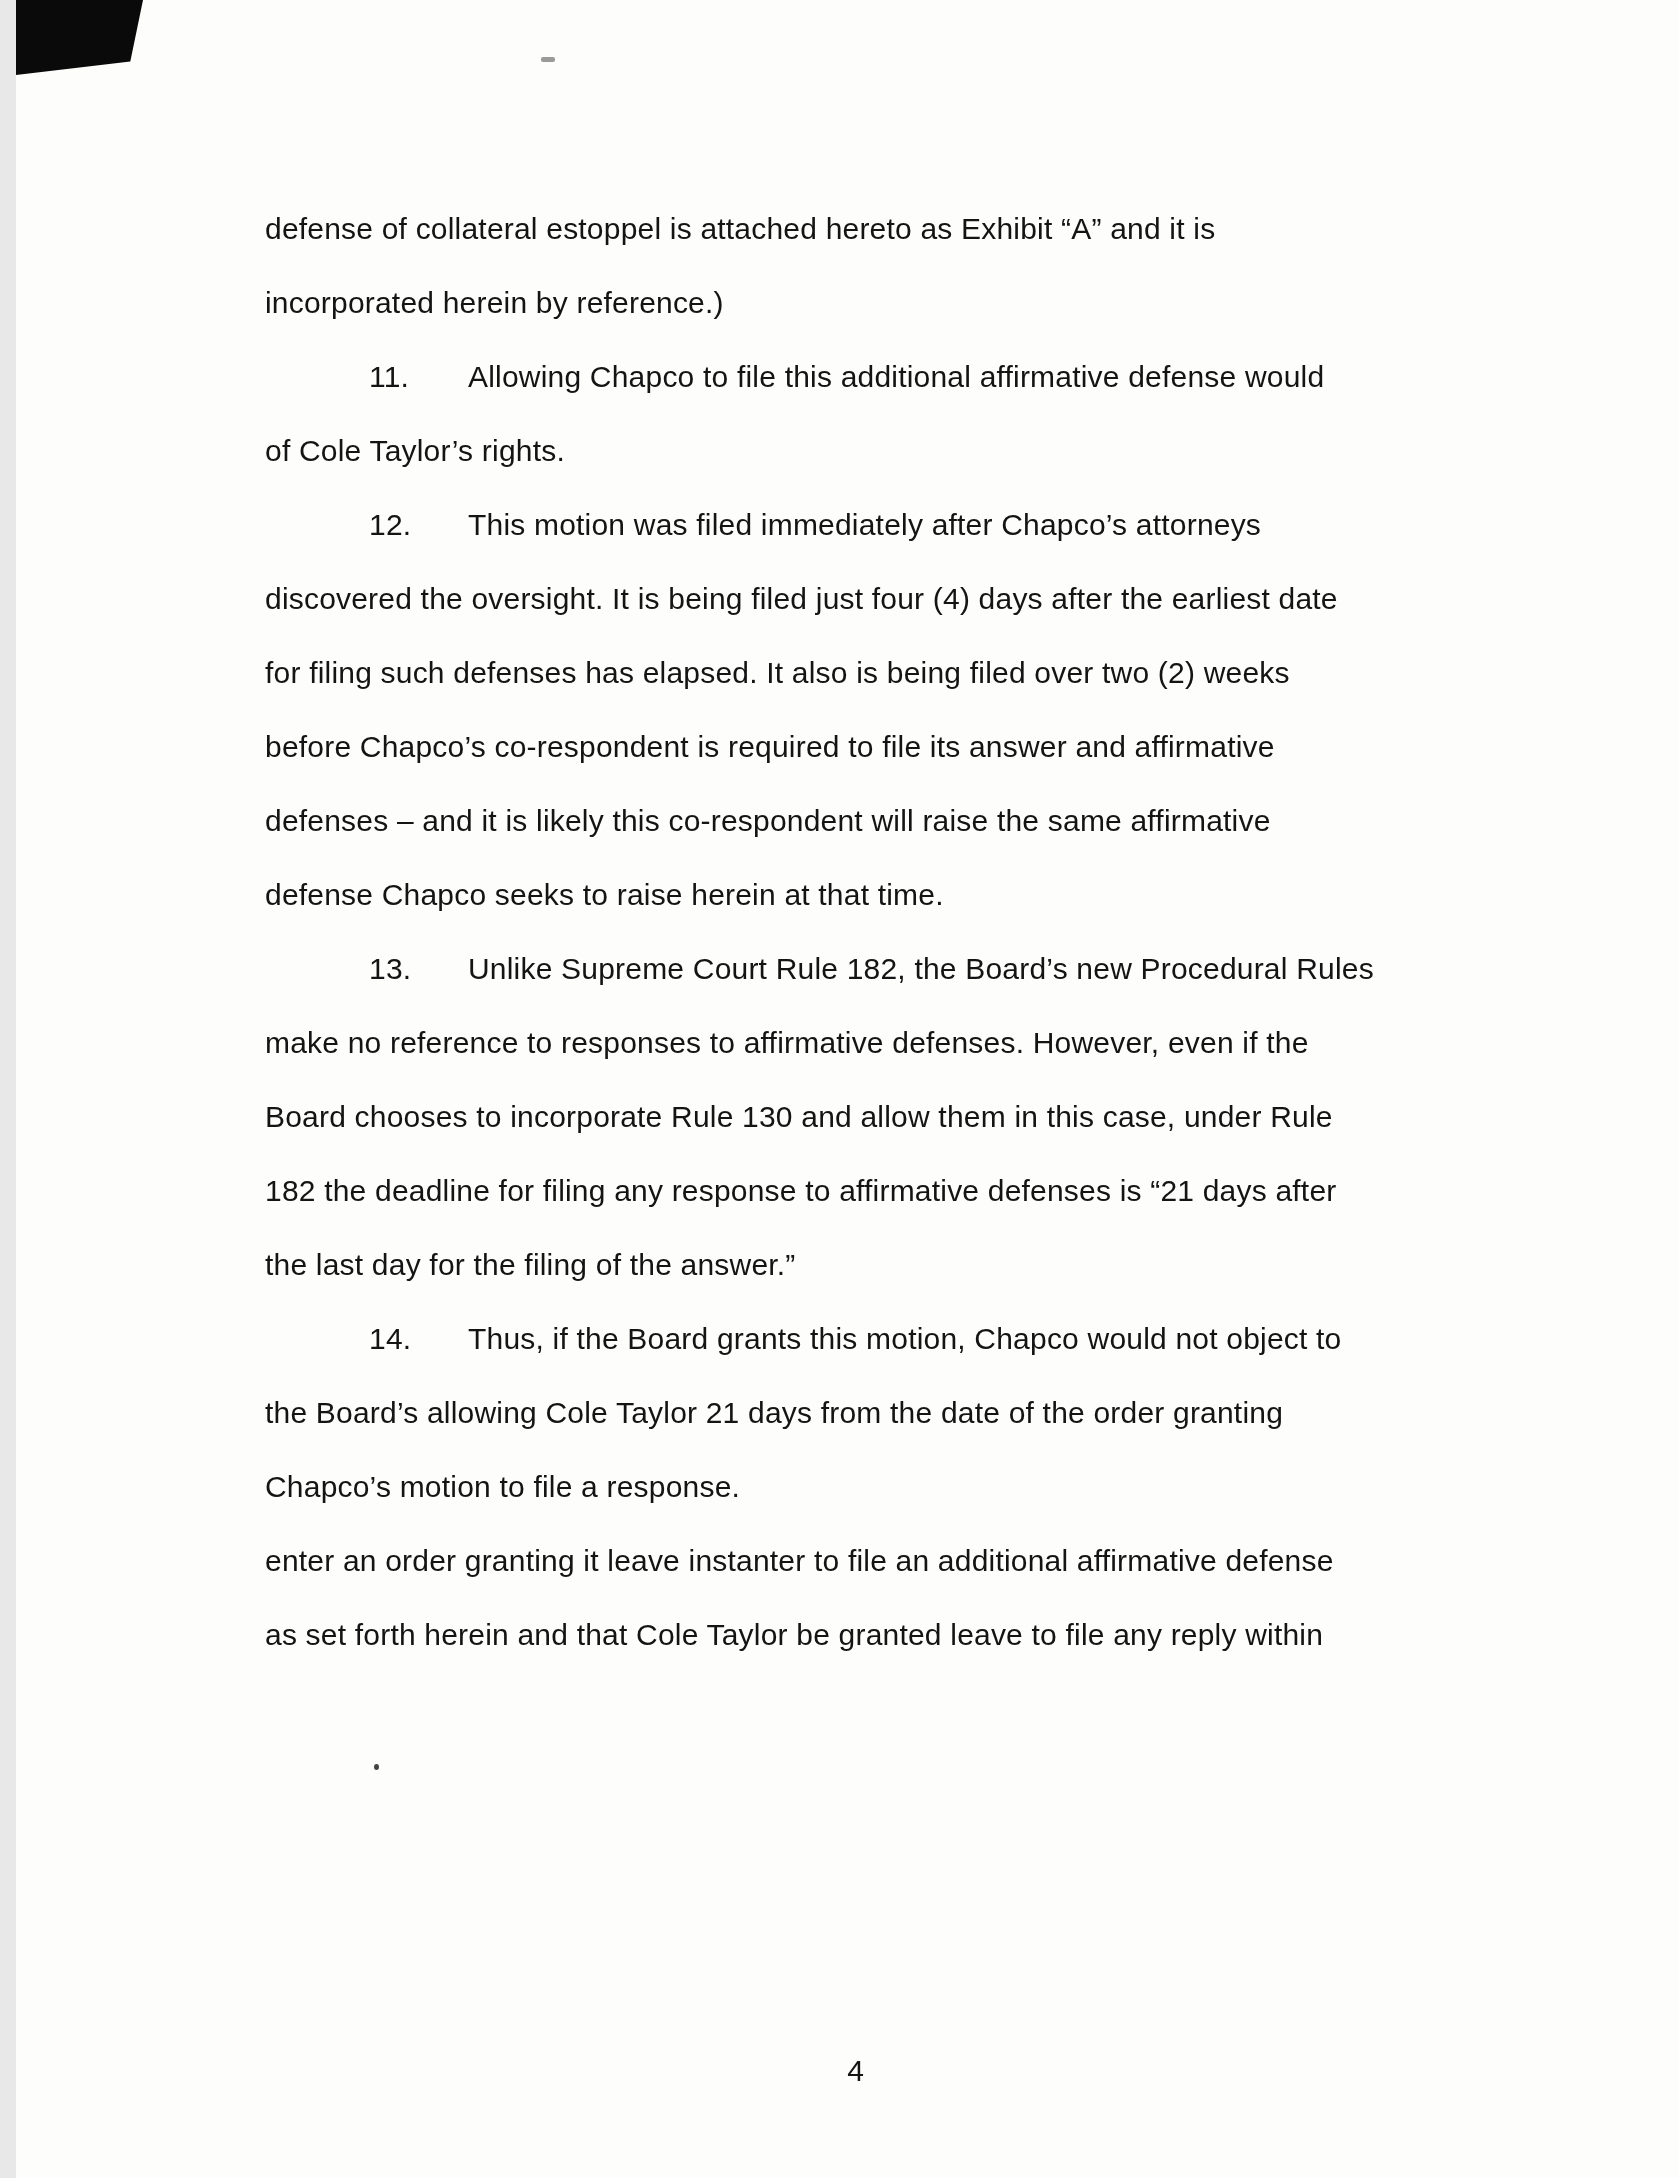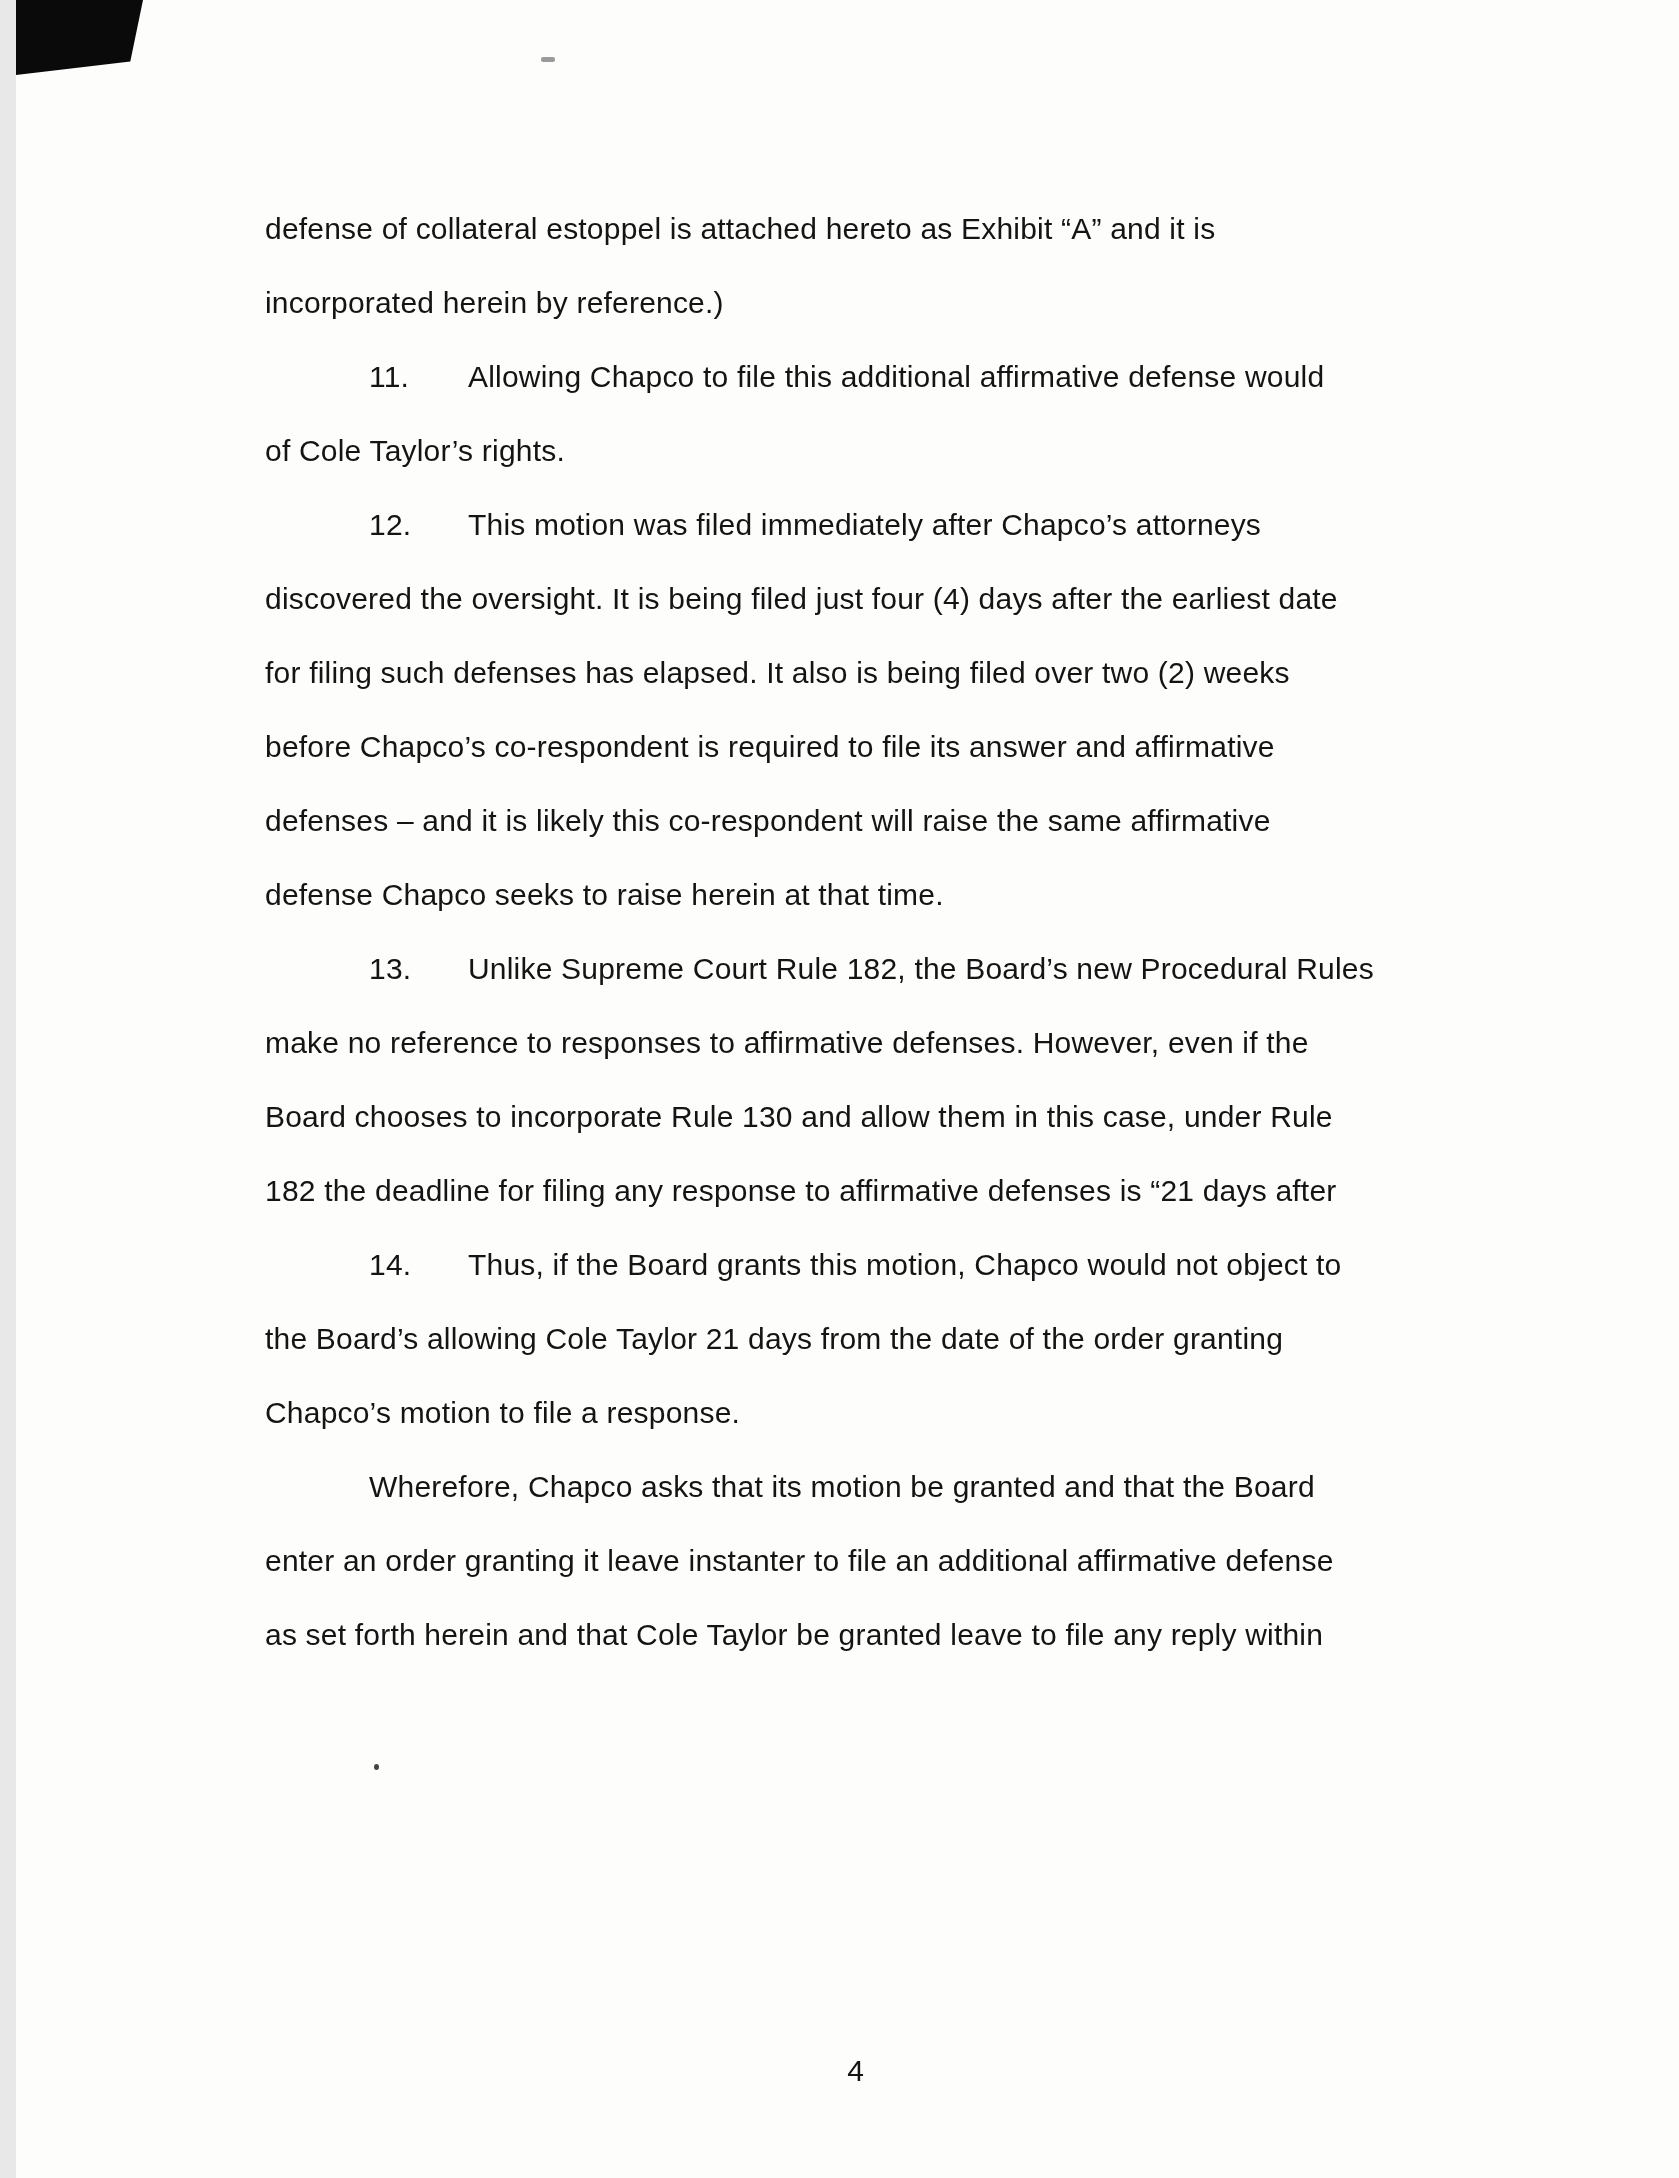--- a/index.html
+++ b/index.html
@@ -90,22 +90,22 @@
       <div class="line"><span class="first-indent"></span><span class="para-number">12.</span><span>This motion was filed immediately after Chapco’s attorneys</span></div>
       <div class="line"><span>discovered the oversight. It is being filed just four (4) days after the earliest date</span></div>
       <div class="line"><span>for filing such defenses has elapsed. It also is being filed over two (2) weeks</span></div>
       <div class="line"><span>before Chapco’s co-respondent is required to file its answer and affirmative</span></div>
       <div class="line"><span>defenses – and it is likely this co-respondent will raise the same affirmative</span></div>
       <div class="line"><span>defense Chapco seeks to raise herein at that time.</span></div>
       <div class="line"><span class="first-indent"></span><span class="para-number">13.</span><span>Unlike Supreme Court Rule 182, the Board’s new Procedural Rules</span></div>
       <div class="line"><span>make no reference to responses to affirmative defenses. However, even if the</span></div>
       <div class="line"><span>Board chooses to incorporate Rule 130 and allow them in this case, under Rule</span></div>
       <div class="line"><span>182 the deadline for filing any response to affirmative defenses is “21 days after</span></div>
+      <div class="line"><span>the last day for the filing of the answer.”</span></div>
       <div class="line"><span class="first-indent"></span><span class="para-number">14.</span><span>Thus, if the Board grants this motion, Chapco would not object to</span></div>
       <div class="line"><span>the Board’s allowing Cole Taylor 21 days from the date of the order granting</span></div>
       <div class="line"><span>Chapco’s motion to file a response.</span></div>
-      <div class="line"><span class="first-indent"></span><span>Wherefore, Chapco asks that its motion be granted and that the Board</span></div>
       <div class="line"><span>enter an order granting it leave instanter to file an additional affirmative defense</span></div>
       <div class="line"><span>as set forth herein and that Cole Taylor be granted leave to file any reply within</span></div>
     </div>
   <div class="page-number">4</div>
 </div>
 
 
 </body></html>

